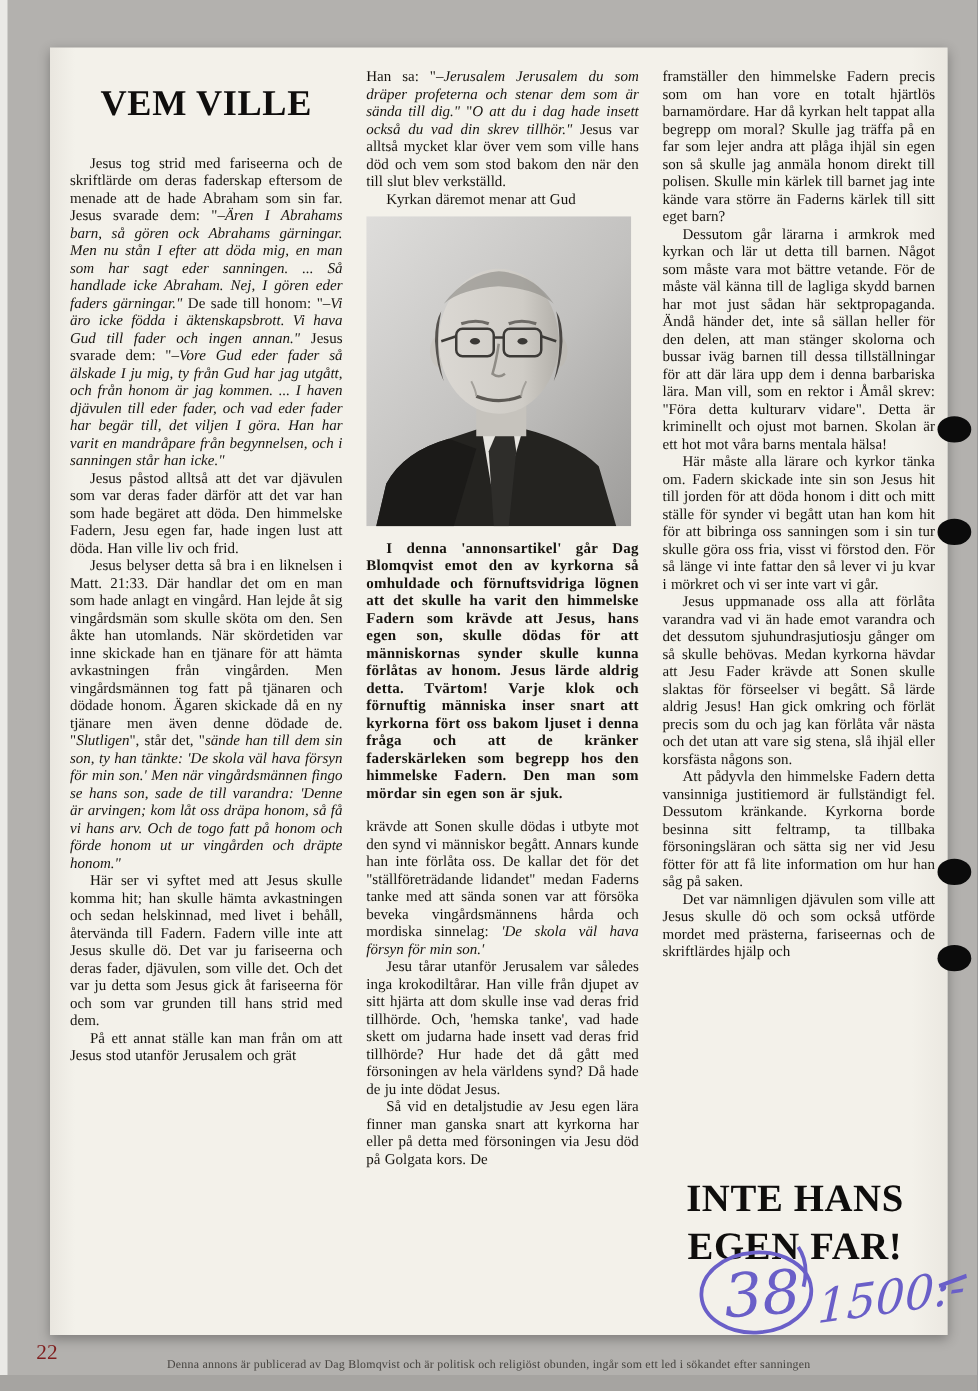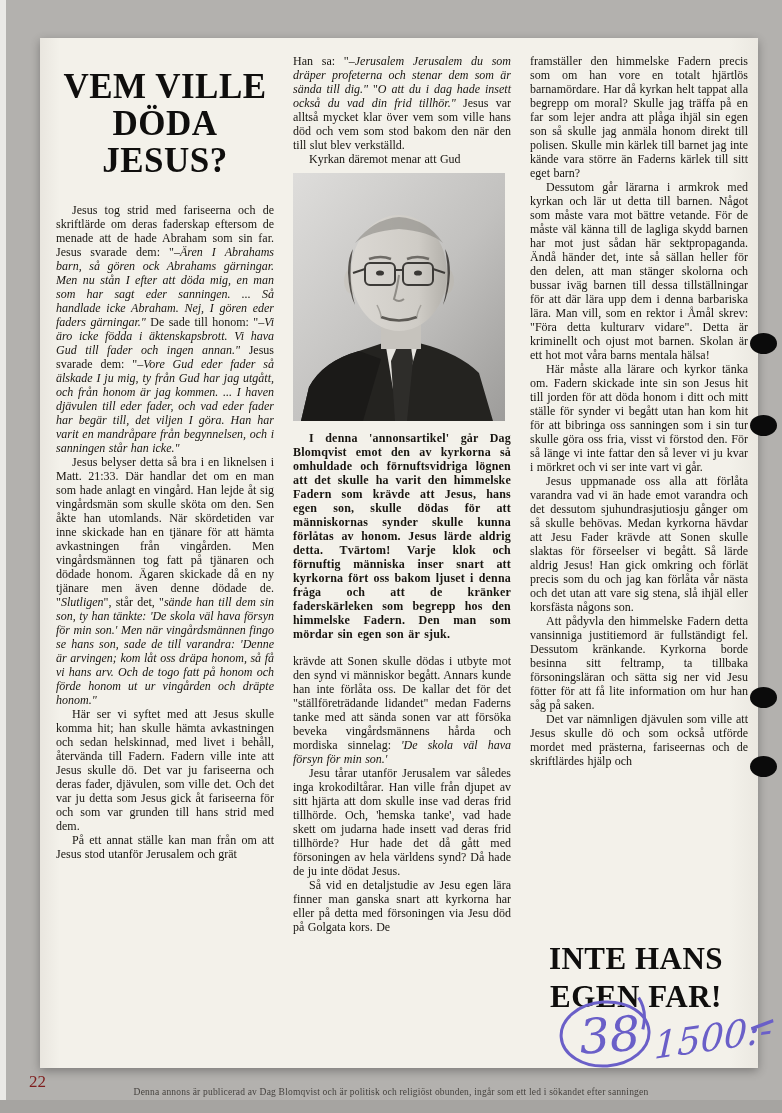--- a/index.html
+++ b/index.html
@@ -13,21 +13,21 @@
 
   .page {
     position:absolute; left:40px; top:38px; width:718px; height:1030px;
     background:linear-gradient(90deg,#e9e6df 0px,#f3f1ea 20px,#f3f1ea 96%,#ebe8e1 100%);
     box-shadow:0 3px 9px rgba(0,0,0,.3);
   }
   .cols { display:flex; gap:19px; padding:16px 11px 0 16px; height:1002px; overflow:hidden; }
   .col { width:218px; flex:0 0 218px; }
 
   .title {
-    text-align:center; font-weight:bold; font-size:35px; line-height:1.06;
+    text-align:center; font-weight:bold; font-size:29px; line-height:1.06;
     letter-spacing:.5px; margin:14px 0 24px; color:#0f0e0d;
   }
   .para {
     margin:0; font-size:12px; line-height:14px; text-align:justify;
     color:#17140f; word-spacing:.4px;
   }
   .para.indent { text-indent:16px; }
   .para.bold { font-weight:bold; letter-spacing:.2px; word-spacing:1.2px; }
   .para.gap { margin-top:13px; }
 
@@ -58,33 +58,33 @@
 
 <div class="scan">
   <div class="edge-sliver"></div>
 
   <div class="page">
     <div class="cols">
 
       <div class="col">
         <div class="title">
           <div>VEM VILLE</div>
-          <div>DÖDA JESUS?</div>
         </div>
         <div>
             <p class="para indent"><span>Jesus tog strid med fariseerna och de skriftlärde om deras faderskap eftersom de menade att de hade Abraham som sin far. Jesus svarade dem: "</span><i>–Ären I Abrahams barn, så gören ock Abrahams gärningar. Men nu stån I efter att döda mig, en man som har sagt eder sanningen. ... Så handlade icke Abraham. Nej, I gören eder faders gärningar."</i><span> De sade till honom: "</span><i>–Vi äro icke födda i äktenskapsbrott. Vi hava Gud till fader och ingen annan."</i><span> Jesus svarade dem: "</span><i>–Vore Gud eder fader så älskade I ju mig, ty från Gud har jag utgått, och från honom är jag kommen. ... I haven djävulen till eder fader, och vad eder fader har begär till, det viljen I göra. Han har varit en mandråpare från begynnelsen, och i sanningen står han icke."</i></p>
+            <p class="para indent"><span>Jesus påstod alltså att det var djävulen som var deras fader därför att det var han som hade begäret att döda. Den himmelske Fadern, Jesu egen far, hade ingen lust att döda. Han ville liv och frid.</span></p>
             <p class="para indent"><span>Jesus belyser detta så bra i en liknelsen i Matt. 21:33. Där handlar det om en man som hade anlagt en vingård. Han lejde åt sig vingårdsmän som skulle sköta om den. Sen åkte han utomlands. När skördetiden var inne skickade han en tjänare för att hämta avkastningen från vingården. Men vingårdsmännen tog fatt på tjänaren och dödade honom. Ägaren skickade då en ny tjänare men även denne dödade de. "</span><i>Slutligen</i><span>", står det, "</span><i>sände han till dem sin son, ty han tänkte: 'De skola väl hava försyn för min son.' Men när vingårdsmännen fingo se hans son, sade de till varandra: 'Denne är arvingen; kom låt oss dräpa honom, så få vi hans arv. Och de togo fatt på honom och förde honom ut ur vingården och dräpte honom."</i></p>
             <p class="para indent"><span>Här ser vi syftet med att Jesus skulle komma hit; han skulle hämta avkastningen och sedan helskinnad, med livet i behåll, återvända till Fadern. Fadern ville inte att Jesus skulle dö. Det var ju fariseerna och deras fader, djävulen, som ville det. Och det var ju detta som Jesus gick åt fariseerna för och som var grunden till hans strid med dem.</span></p>
             <p class="para indent"><span>På ett annat ställe kan man från om att Jesus stod utanför Jerusalem och grät</span></p>
           </div>
       </div>
 
       <div class="col">
         <div>
-            <p class="para"><span>Han sa: "</span><i>–Jerusalem Jerusalem du som dräper profeterna och stenar dem som är sända till dig."</i><span> "</span><i>O att du i dag hade insett också du vad din frid tillhör."</i><span> Jesus var alltså mycket klar över vem som ville hans död och vem som stod bakom den när den till slut blev verkställd.</span></p>
+            <p class="para"><span>Han sa: "</span><i>–Jerusalem Jerusalem du som dräper profeterna och stenar dem som är sända till dig."</i><span> "</span><i>O att du i dag hade insett också du vad din skrev tillhör."</i><span> Jesus var alltså mycket klar över vem som ville hans död och vem som stod bakom den när den till slut blev verkställd.</span></p>
             <p class="para indent"><span>Kyrkan däremot menar att Gud</span></p>
           </div>
 
         <figure class="photo">
           <svg width="212" height="248" viewBox="0 0 212 248" xmlns="http://www.w3.org/2000/svg">
             <defs>
               <linearGradient id="bgG" x1="0" y1="0" x2="1" y2="1">
                 <stop offset="0" stop-color="#dedddb"></stop>
                 <stop offset="0.55" stop-color="#c2c1bf"></stop>
                 <stop offset="1" stop-color="#9d9c9a"></stop>

